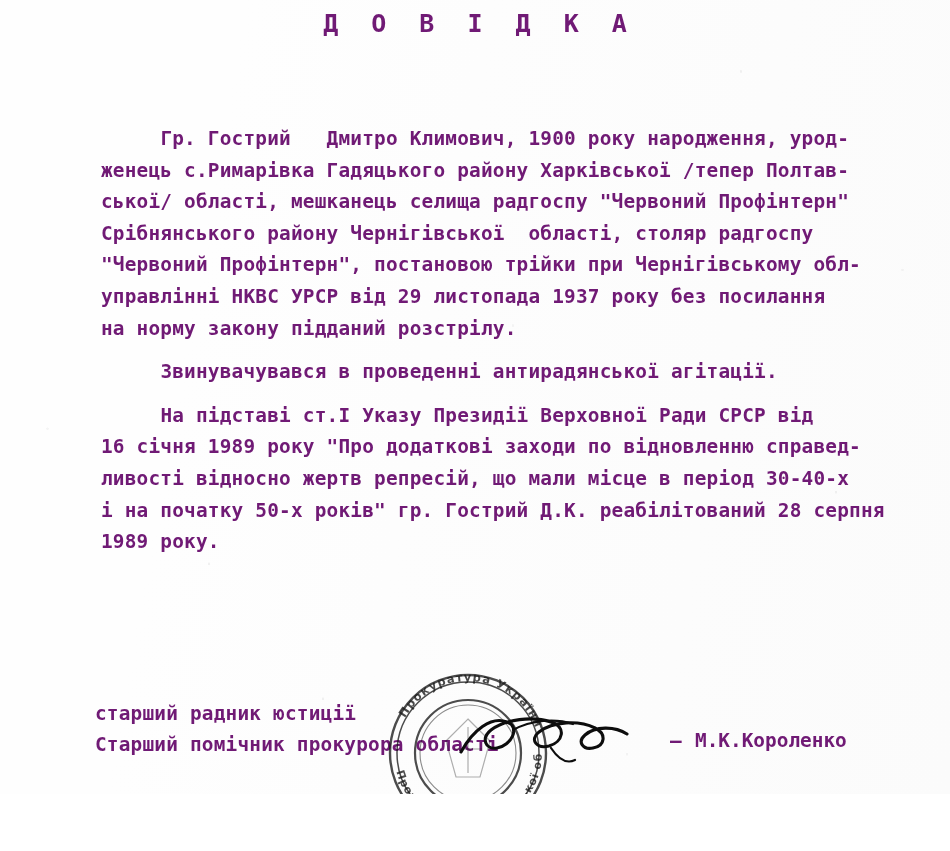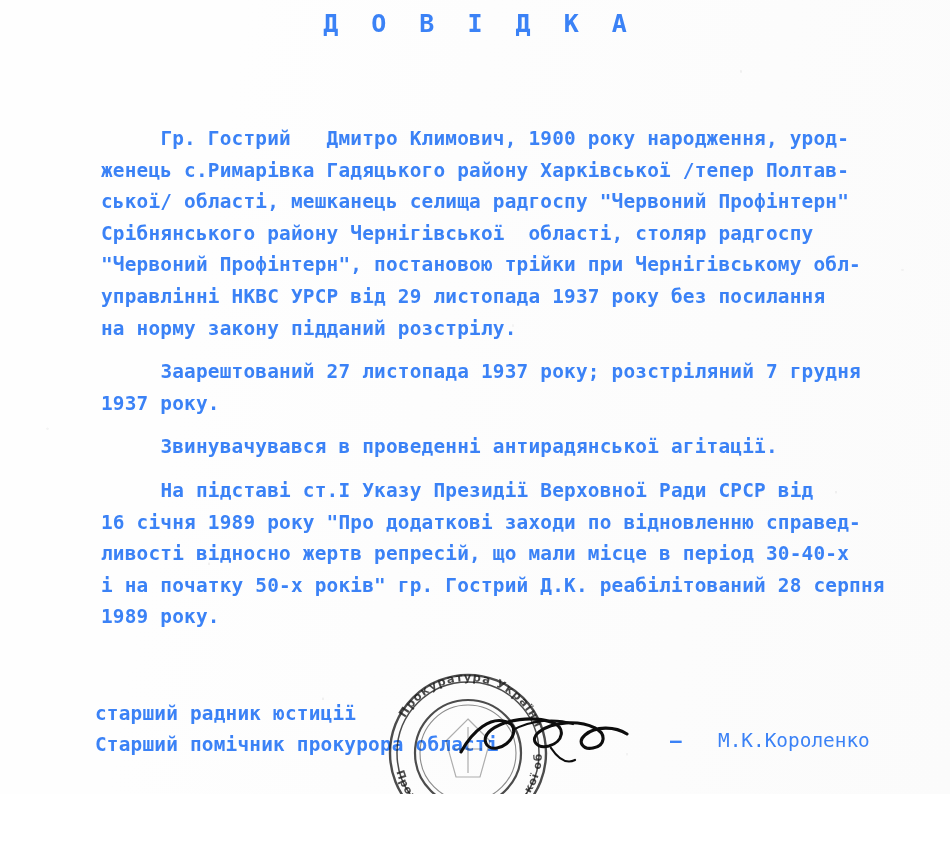--- a/index.html
+++ b/index.html
@@ -8,21 +8,21 @@
     padding: 0;
     background: #ffffff;
   }
   #page {
     position: relative;
     width: 950px;
     height: 794px;
     background: #fefefe;
     overflow: hidden;
     font-family: "DejaVu Sans Mono", "Liberation Mono", monospace;
-    color: #3b82f6;
+    color: #701a75;
   }
   
   #paper-texture {
     position: absolute;
     inset: 0;
     pointer-events: none;
     background:
       radial-gradient(circle at 12% 22%, rgba(0,0,0,.05) 0 1px, transparent 1.5px),
       radial-gradient(circle at 78% 9%,  rgba(0,0,0,.05) 0 1px, transparent 1.5px),
       radial-gradient(circle at 54% 41%, rgba(0,0,0,.04) 0 1px, transparent 1.5px),
@@ -83,24 +83,24 @@
   }
   .sig-line {
     font-size: 19.4px;
     font-weight: 700;
     line-height: 31px;
     letter-spacing: .2px;
     white-space: pre;
   }
   .sig-name {
     position: absolute;
-    left: 623px;
+    left: 600px;
     top: 31px;
     font-size: 19.4px;
-    font-weight: 400;
+    font-weight: 700;
     white-space: pre;
   }
   .sig-dash {
     position: absolute;
     left: 575px;
     top: 31px;
     font-size: 19.4px;
     font-weight: 700;
   }
 
@@ -138,22 +138,20 @@
   </div>
 
   <div class="body-block">
     <p class="para">     Гр. Гострий   Дмитро Климович, 1900 року народження, урод-
 женець с.Римарівка Гадяцького району Харківської /тепер Полтав-
 ської/ області, мешканець селища радгоспу "Червоний Профінтерн"
 Срібнянського району Чернігівської  області, столяр радгоспу
 "Червоний Профінтерн", постановою трійки при Чернігівському обл-
 управлінні НКВС УРСР від 29 листопада 1937 року без посилання
 на норму закону підданий розстрілу.</p>
-    <p class="para">     Заарештований 27 листопада 1937 року; розстріляний 7 грудня
-1937 року.</p>
     <p class="para">     Звинувачувався в проведенні антирадянської агітації.</p>
     <p class="para">     На підставі ст.I Указу Президії Верховної Ради СРСР від
 16 січня 1989 року "Про додаткові заходи по відновленню справед-
 ливості відносно жертв репресій, що мали місце в період 30-40-х
 і на початку 50-х років" гр. Гострий Д.К. реабілітований 28 серпня
 1989 року.</p>
   </div>
 
   <div class="signature-block">
     <div class="sig-line">старший радник юстиції</div>

